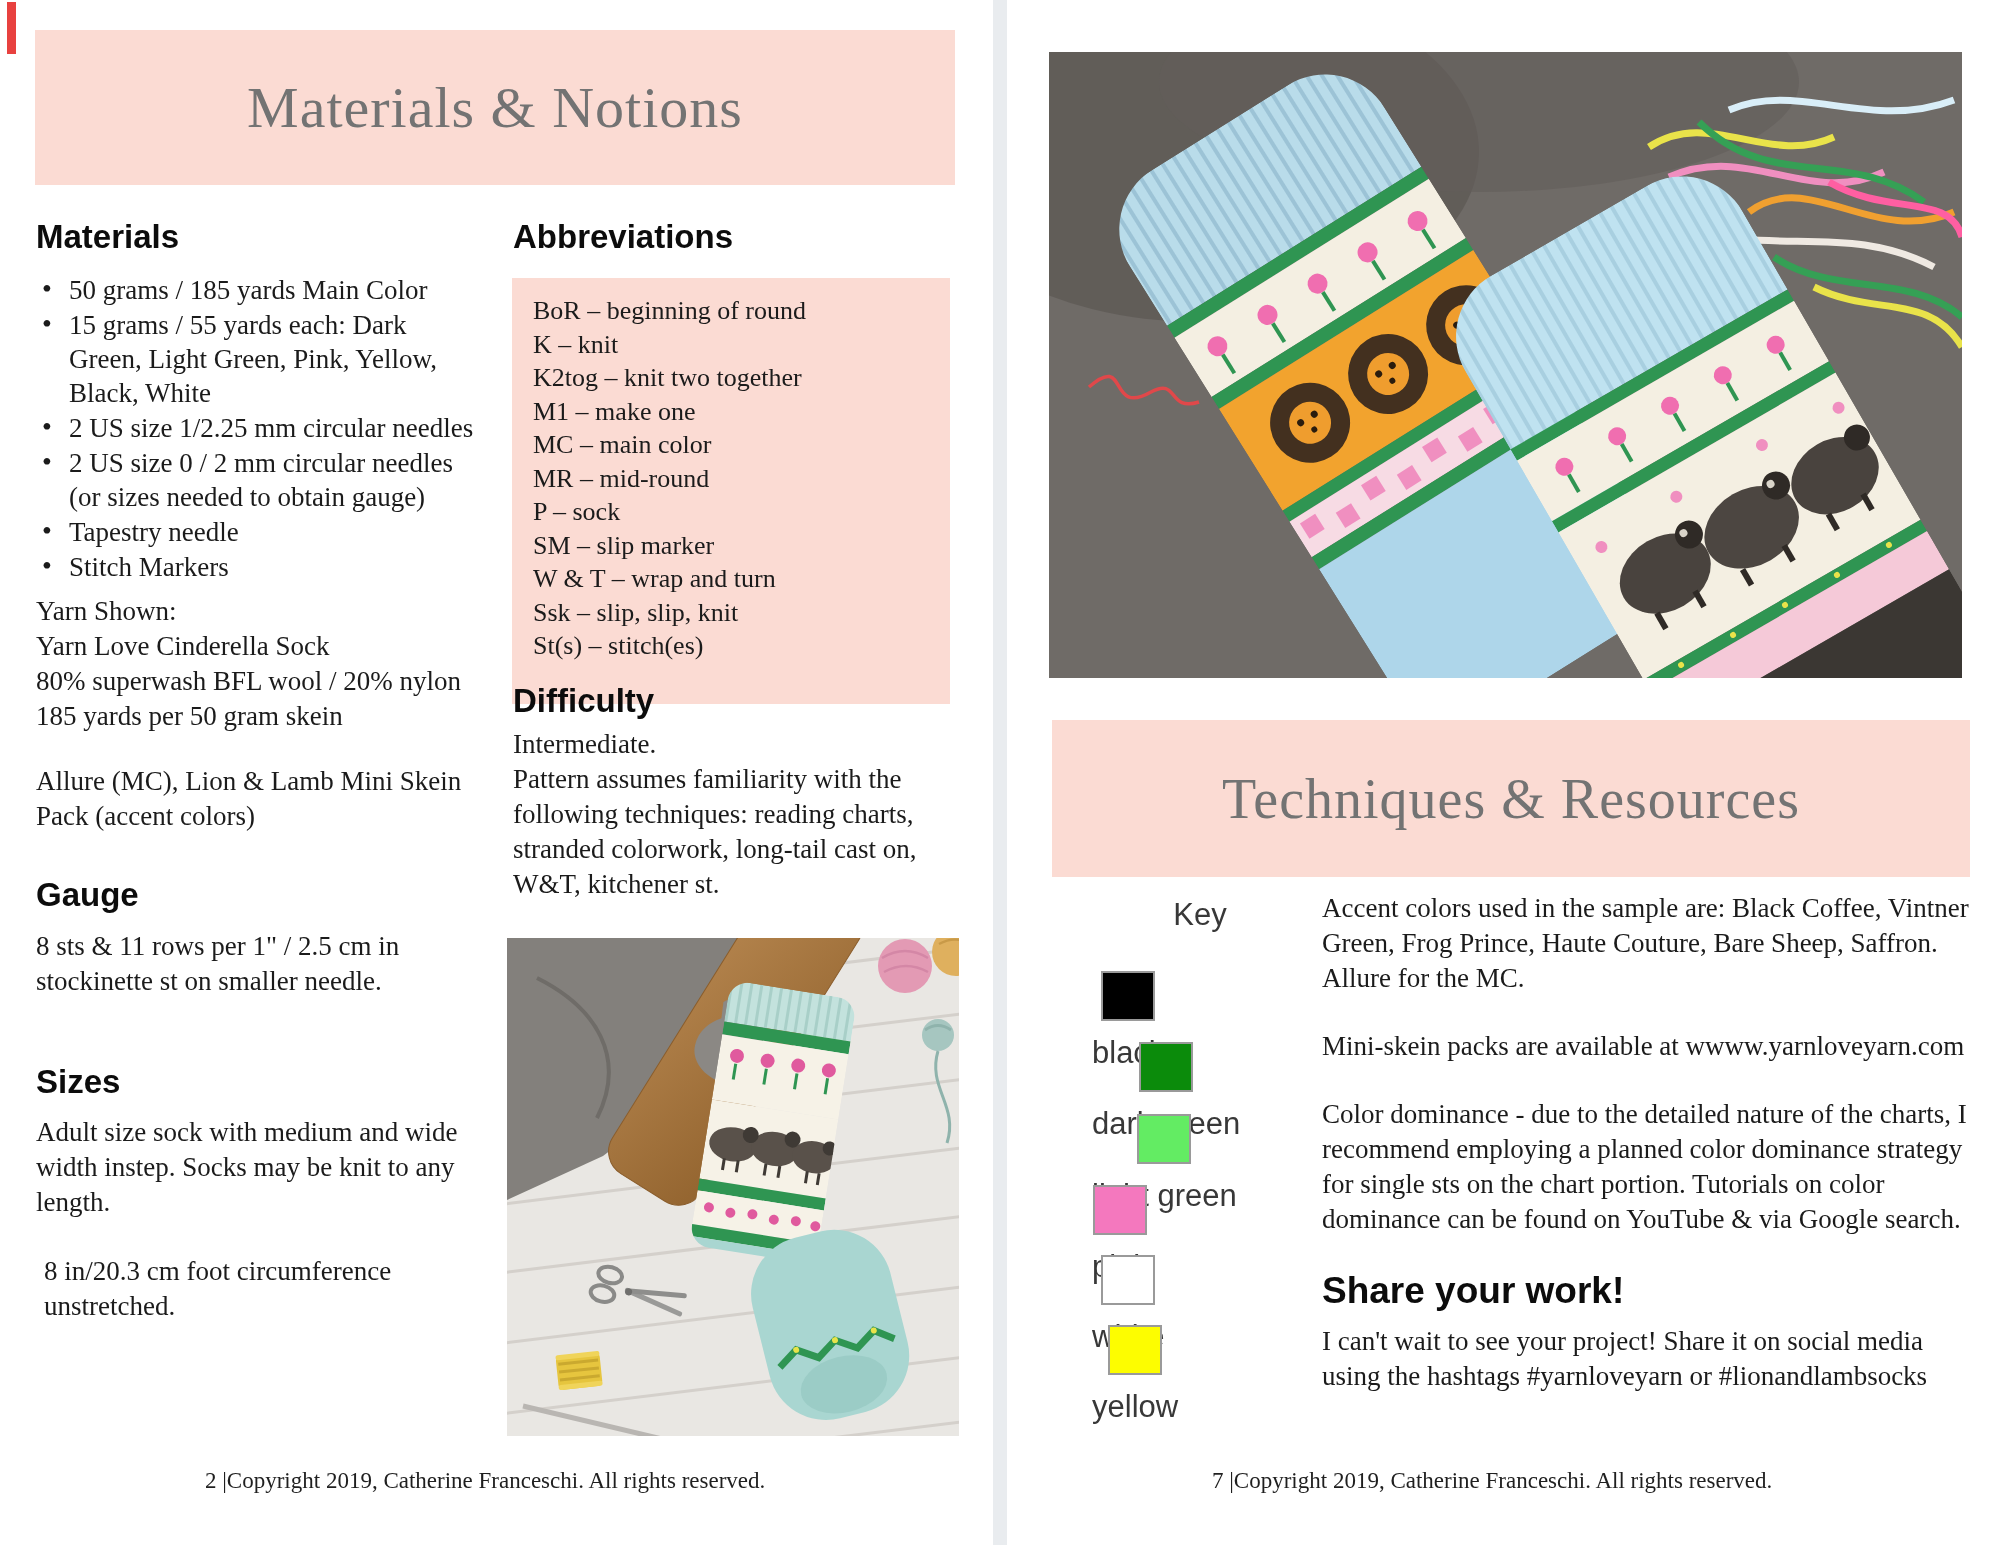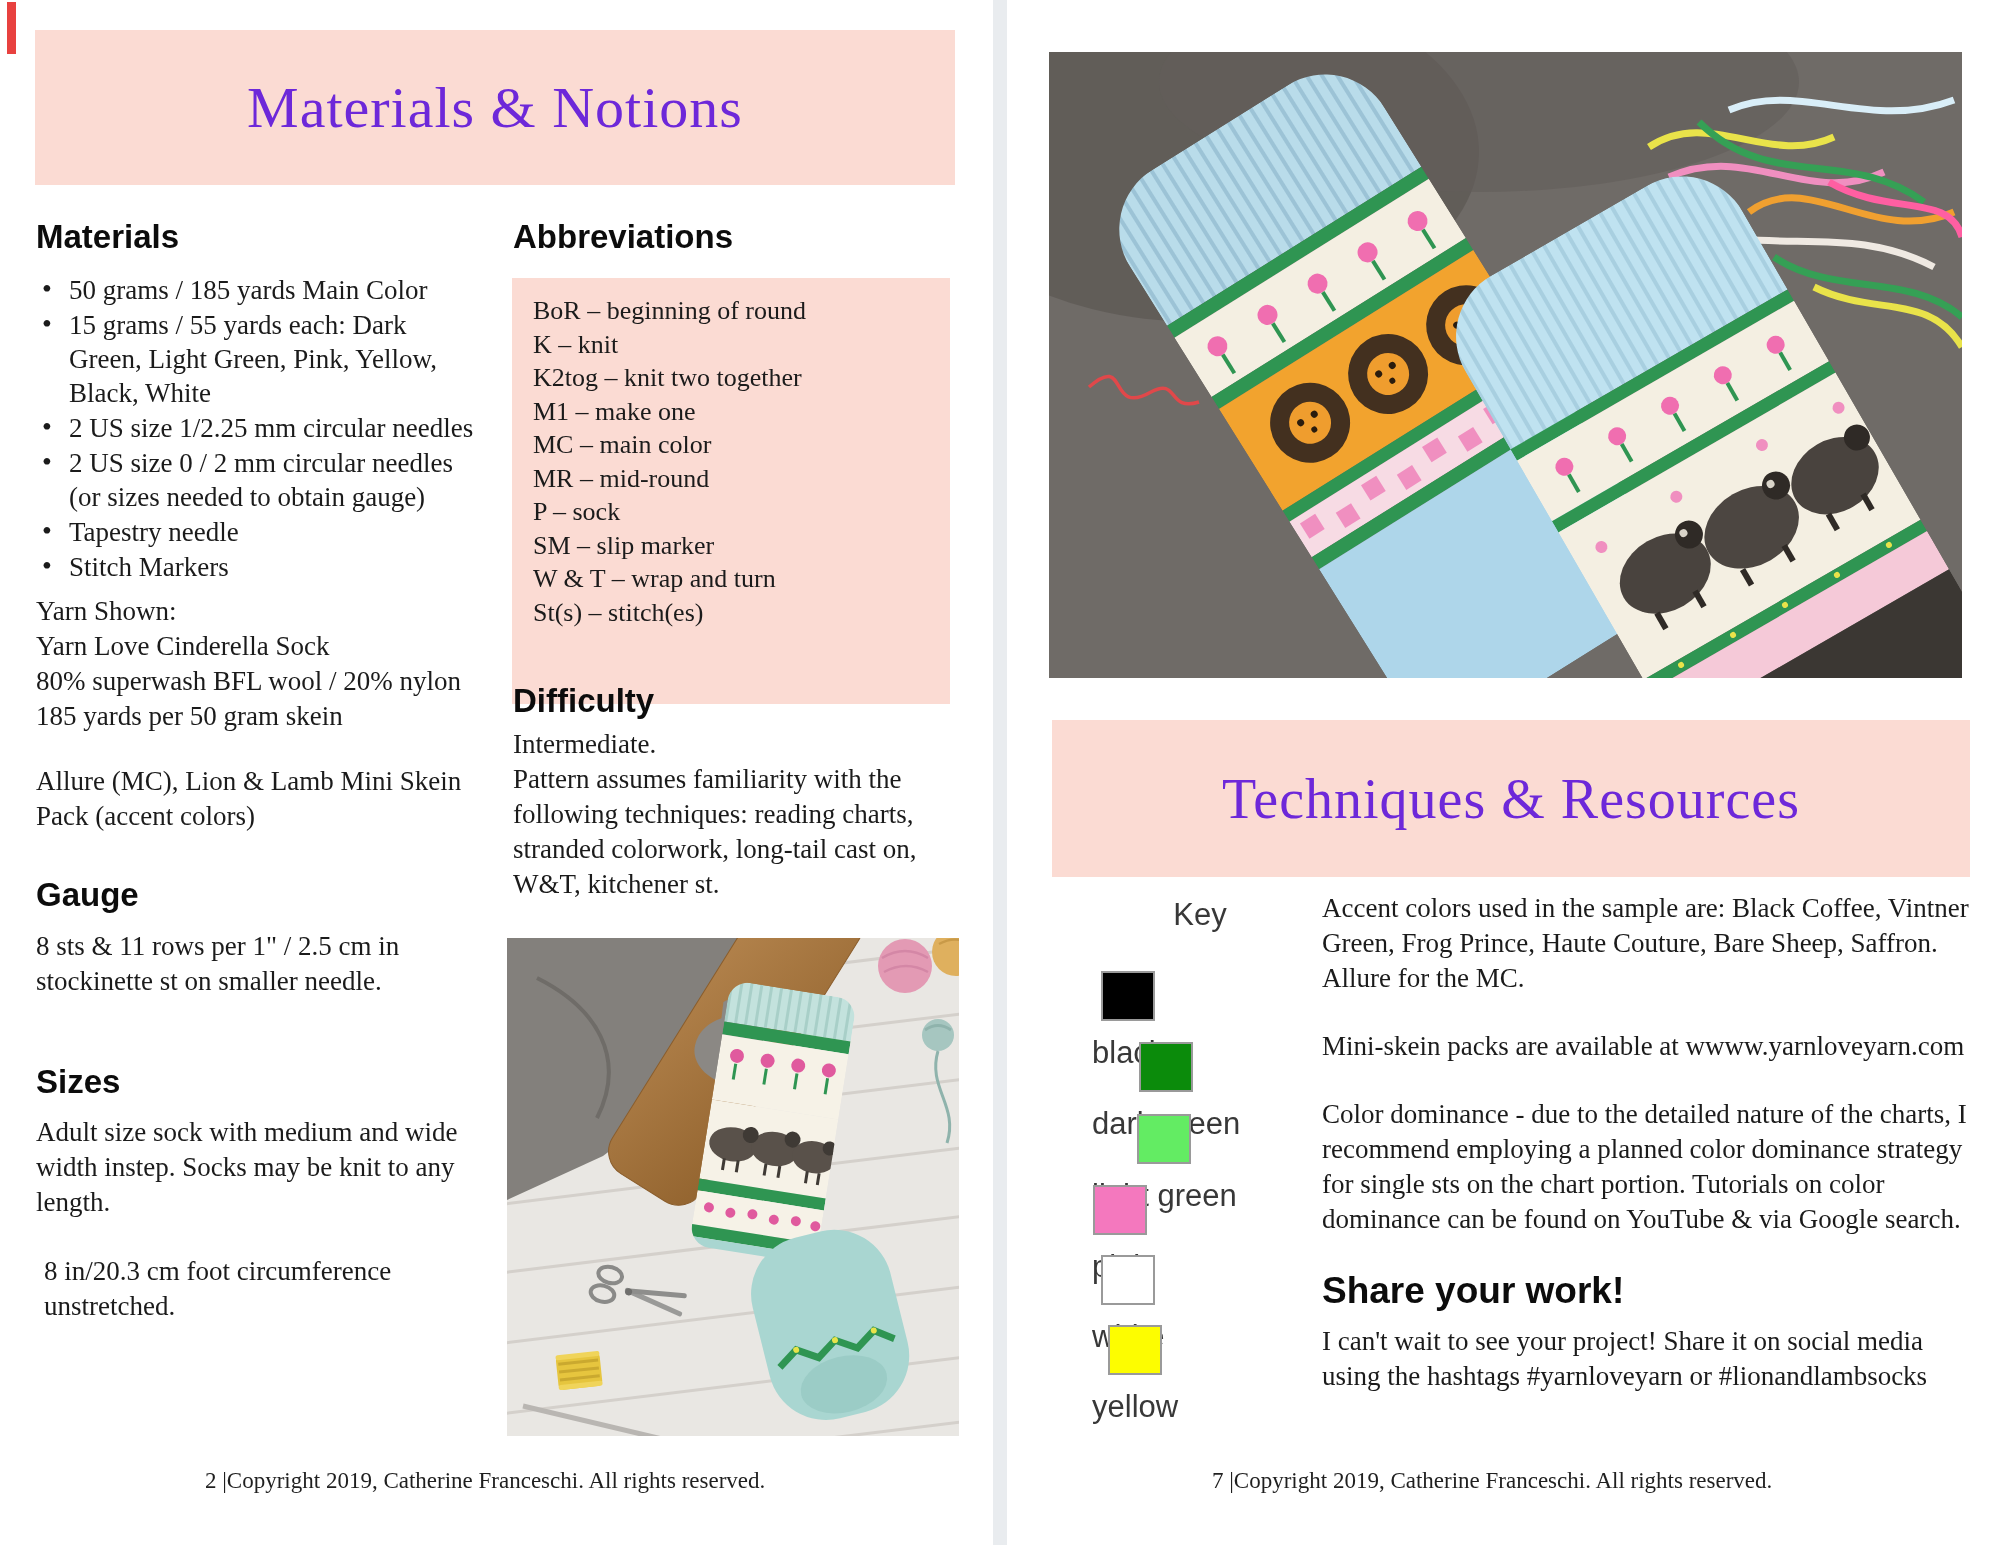--- a/index.html
+++ b/index.html
@@ -1,21 +1,21 @@
 <!DOCTYPE html>
 <html><head>
 <meta charset="utf-8">
 <style>
   html,body{margin:0;padding:0;background:#ffffff;}
   body{width:2000px;height:1545px;position:relative;overflow:hidden;
        font-family:"Liberation Serif", serif;color:#1b1b1b;}
   .abs{position:absolute;}
   .banner{background:#fbdbd3;display:flex;align-items:center;justify-content:center;}
   .banner h1{margin:16px;font-family:"Liberation Serif", serif;font-weight:400;
-             font-size:58px;color:#6d28d9;letter-spacing:1px;}
+             font-size:58px;color:#737373;letter-spacing:1px;}
   h2.sec{margin:0;font-family:"Liberation Sans", sans-serif;font-weight:700;
          font-size:33px;color:#0c0c0c;letter-spacing:0px;}
   .body-txt{font-size:27px;line-height:35px;color:#1b1b1b;}
   ul.mat{margin:0;padding:0;list-style:none;font-size:27px;line-height:34px;}
   ul.mat li{position:relative;padding-left:33px;margin:0 4px 1px 0;max-width:405px;font-family:Liberation Serif, serif;}
   ul.mat li::before{content:"\2022";position:absolute;left:6px;top:-1px;font-size:28px;}
   .abbrev-box{background:#fbdbd3;padding:16px 0 0 21px;}
   .abbrev-box div{font-size:26px;line-height:33.5px;}
   .keylbl{font-family:"Liberation Sans", sans-serif;font-size:31px;color:#383838;}
   .swatch{width:54px;height:50px;border:2px solid #9a9a9a;box-sizing:border-box;}
@@ -67,20 +67,21 @@
 <div class="abs abbrev-box" style="left: 512px; top: 278px; width: 438px; height: 426px; box-sizing: border-box; background: rgb(251, 219, 211);">
   <div>BoR – beginning of round</div>
   <div>K – knit</div>
   <div>K2tog – knit two together</div>
   <div>M1 – make one</div>
   <div>MC – main color</div>
   <div>MR – mid-round</div>
   <div>P – sock</div>
   <div>SM – slip marker</div>
   <div>W &amp; T – wrap and turn</div>
+  <div>Ssk – slip, slip, knit</div>
   <div>St(s) – stitch(es)</div>
 </div>
 
 <h2 class="sec abs" style="left:513px;top:682px;">Difficulty</h2>
 <div class="abs body-txt" style="left:513px;top:727px;width:460px;">Intermediate.</div>
 <div class="abs body-txt" style="left:513px;top:762px;width:462px;">Pattern assumes familiarity with the following techniques:  reading charts, stranded colorwork, long-tail cast on, W&amp;T, kitchener st.</div>
 
 <div class="abs" style="left:507px;top:938px;width:452px;height:498px;">
 <svg width="452" height="498" viewBox="0 0 452 498">
   <defs>

